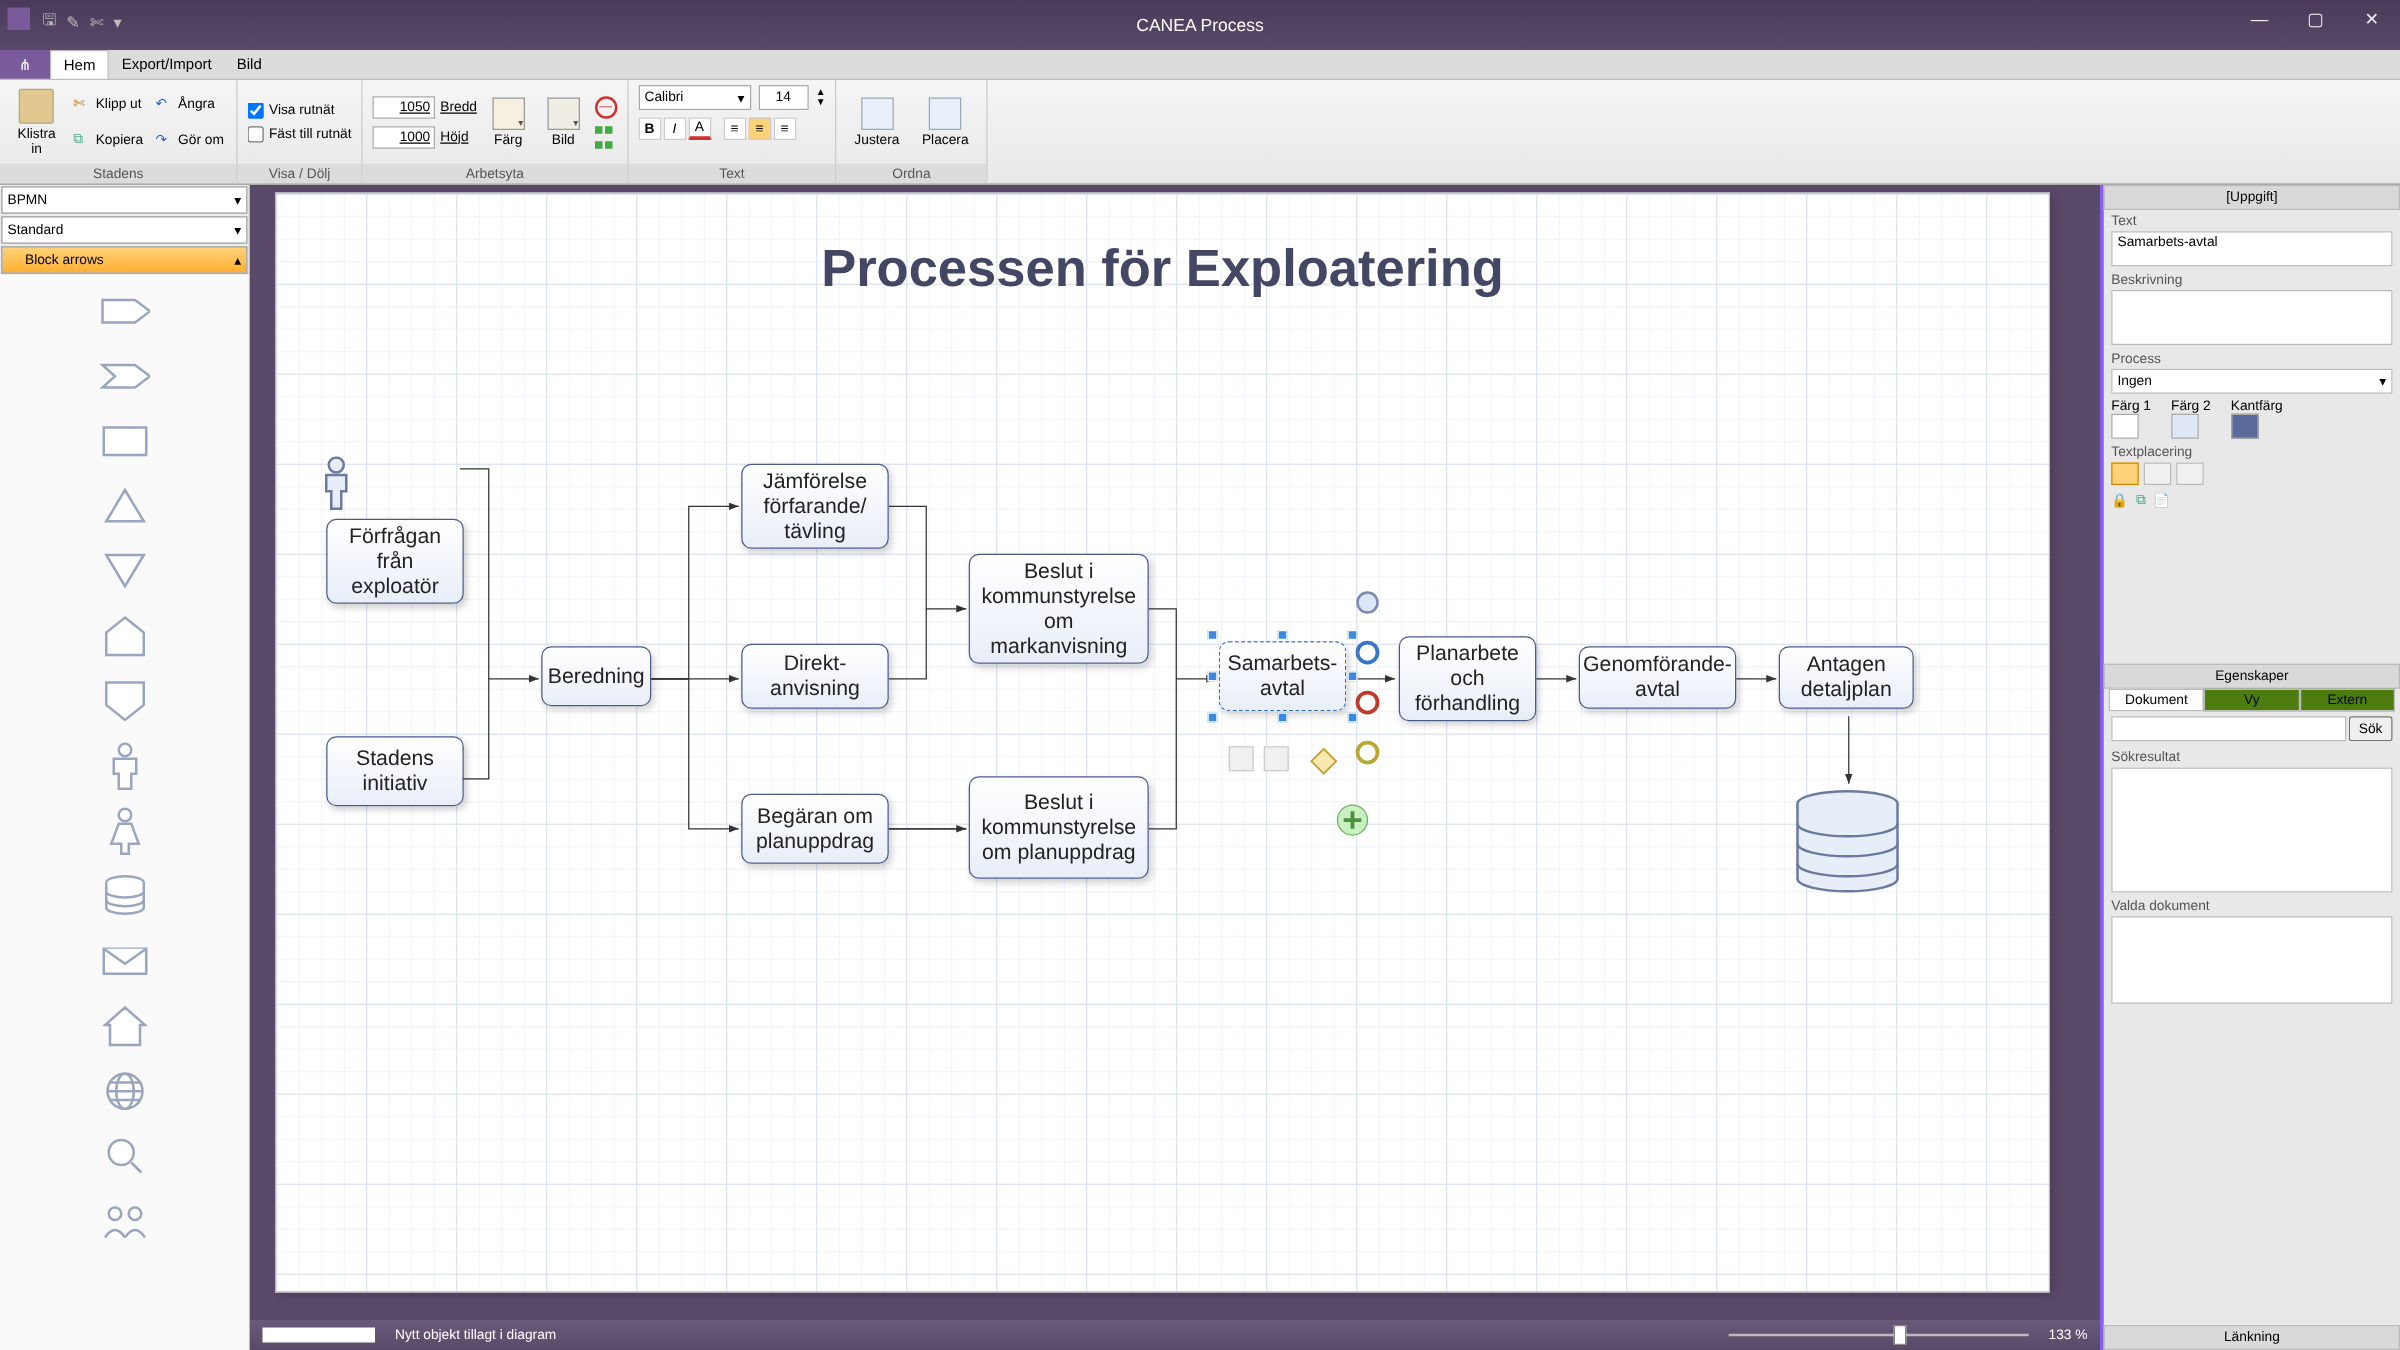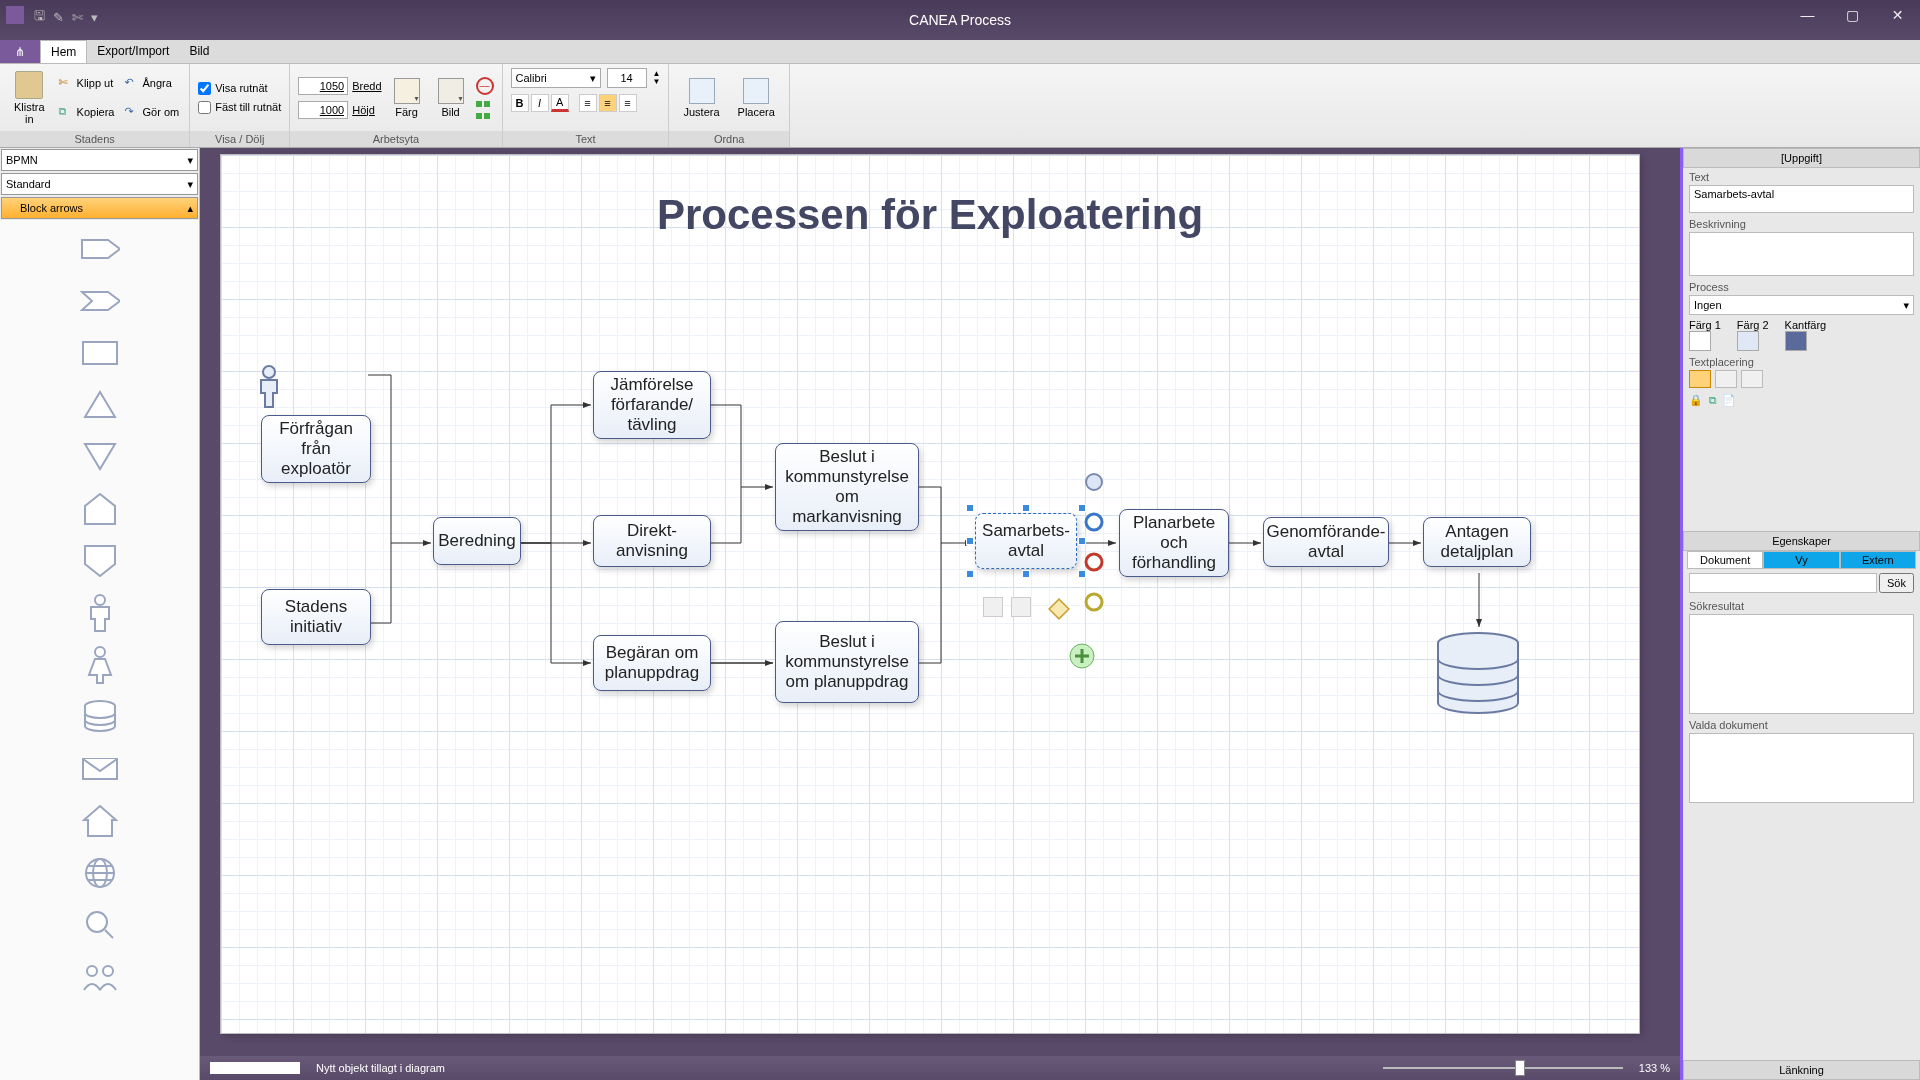--- a/index.html
+++ b/index.html
@@ -87,21 +87,21 @@
 
 .props { width:240px; background:#e8e8e8; border-left:3px solid #8b5cf6; display:flex; flex-direction:column; font-size:11px;}
 .props .hdr{background:#d9d9d9; text-align:center; padding:3px 0; border:1px solid #bbb;}
 .props .lbl{padding:3px 6px 0; color:#555;}
 .props .field{margin:2px 6px; background:#fff; border:1px solid #bbb; height:28px; padding:2px 4px; font-size:11px;}
 .props .field.tall{height:44px;}
 .props .combo{margin:2px 6px; background:#fff; border:1px solid #bbb; height:20px; display:flex; align-items:center; justify-content:space-between; padding:0 4px;}
 .props .row3{display:flex; gap:16px; padding:2px 6px;}
 .props .cswatch{width:22px;height:20px;border:1px solid #aaa;display:inline-block;vertical-align:middle;}
 .props .tabs{display:flex; margin:0 4px;}
-.props .tabs div{flex:1;text-align:center;border:1px solid #bbb;background:#0ea5e9;padding:2px 0;font-size:11px;cursor:pointer;}
+.props .tabs div{flex:1;text-align:center;border:1px solid #bbb;background:#4d7c0f;padding:2px 0;font-size:11px;cursor:pointer;}
 .props .tabs div.act{background:#fff;}
 .props .list{margin:2px 6px;background:#fff;border:1px solid #bbb;}
 .props .spacer{flex:1;}
 </style>
 </head>
 <body>
 
 <div class="titlebar">
   <div class="app-icon"></div>
   <div class="qat">

